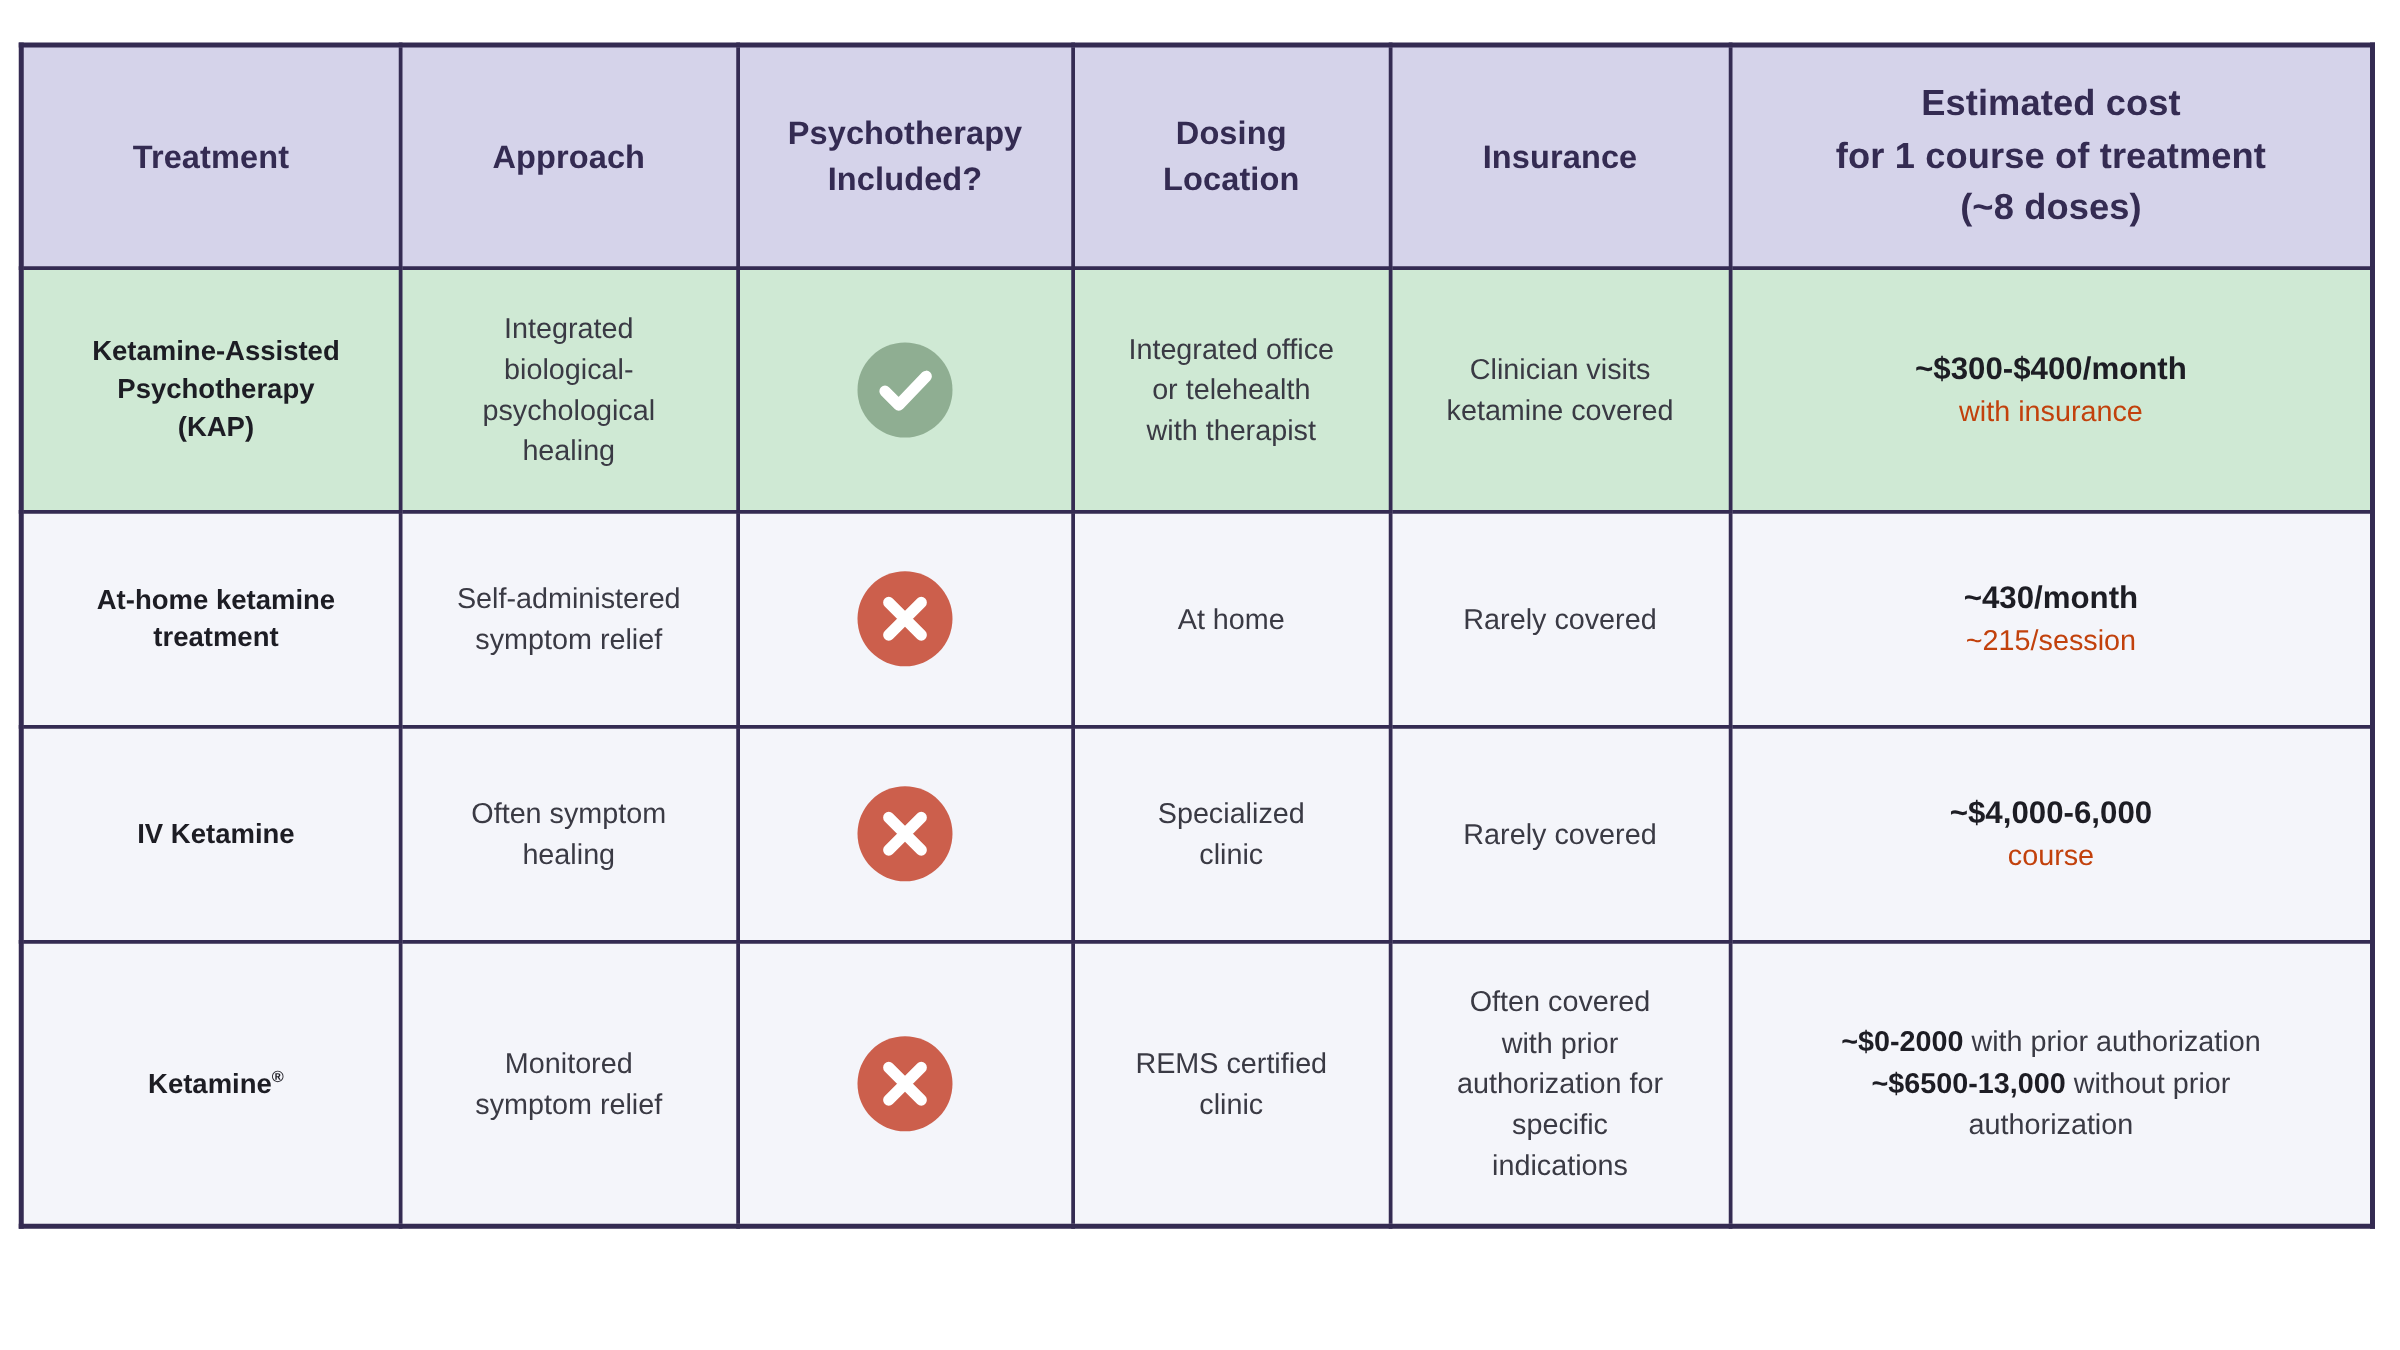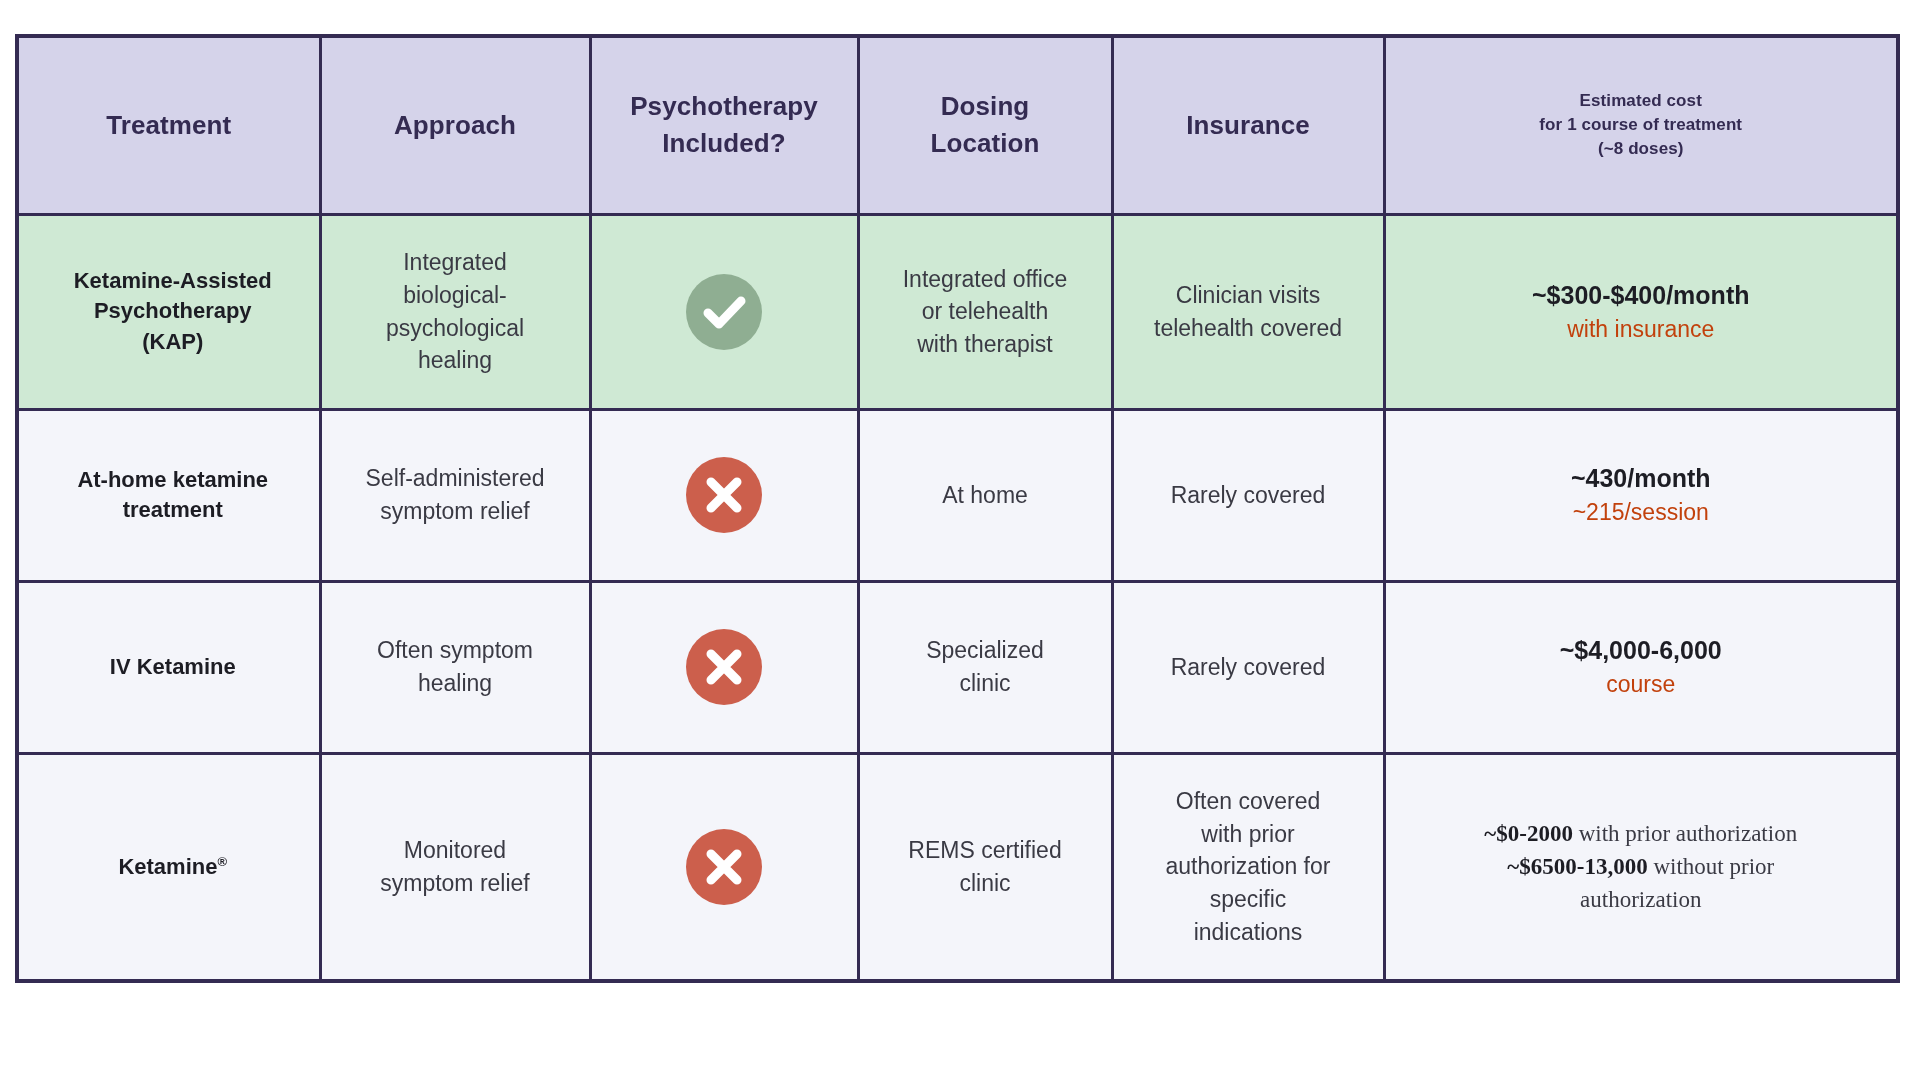--- a/index.html
+++ b/index.html
@@ -47,21 +47,21 @@
   thead th {
     background: #D5D3EA;
     height: 178px;
     color: #342B52;
     font-size: 26px;
     font-weight: bold;
     line-height: 1.42;
     text-align: center;
     letter-spacing: 0.1px;
   }
-  thead th.th-cost { font-size: 17px; }
+  thead th.th-cost { font-size: 29px; }
 
   
   tbody tr.row-default td { background: #F4F5FA; }
   tbody tr.row-highlight td { background: #CFE9D4; }
 
   tbody tr.r-kap td      { height: 195px; }
   tbody tr.r-athome td   { height: 172px; }
   tbody tr.r-iv td       { height: 172px; }
   tbody tr.r-spravato td { height: 228px; }
 
@@ -99,21 +99,20 @@
   td.cell-cost .cost-secondary {
     display: block;
     font-weight: normal;
     color: #c2410c;
   }
   
   td.cell-cost .cost-line {
     display: block;
     font-weight: normal;
     color: #3A3A44;
-    font-family: Liberation Serif, serif;
   }
   td.cell-cost .cost-line b {
     font-weight: bold;
     color: #1D1D24;
   }
 
   .reg-mark {
     font-size: 13px;
     vertical-align: super;
     line-height: 0;
@@ -195,21 +194,21 @@
             </svg>
           </span>
         </td>
         <td class="cell-text">
           <span>Integrated office</span><br>
           <span>or telehealth</span><br>
           <span>with therapist</span>
         </td>
         <td class="cell-text">
           <span>Clinician visits</span><br>
-          <span>telehealth covered</span>
+          <span>ketamine covered</span>
         </td>
         <td class="cell-cost">
           <span class="cost-primary">~$300-$400/month</span>
           <span class="cost-secondary">with insurance</span>
         </td>
       </tr>
 
       <tr class="row-default r-athome">
         <td class="cell-treatment">
           <span>At-home ketamine</span><br>

